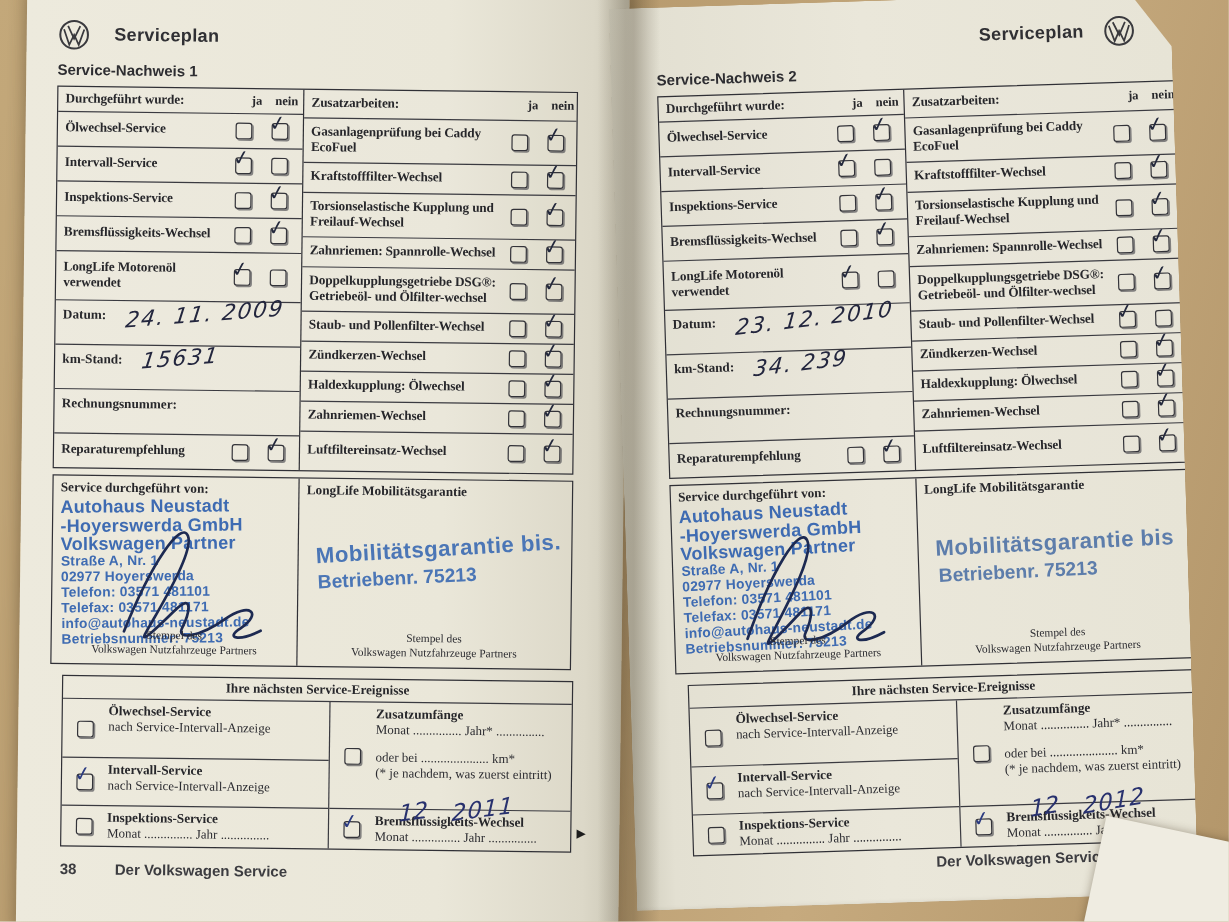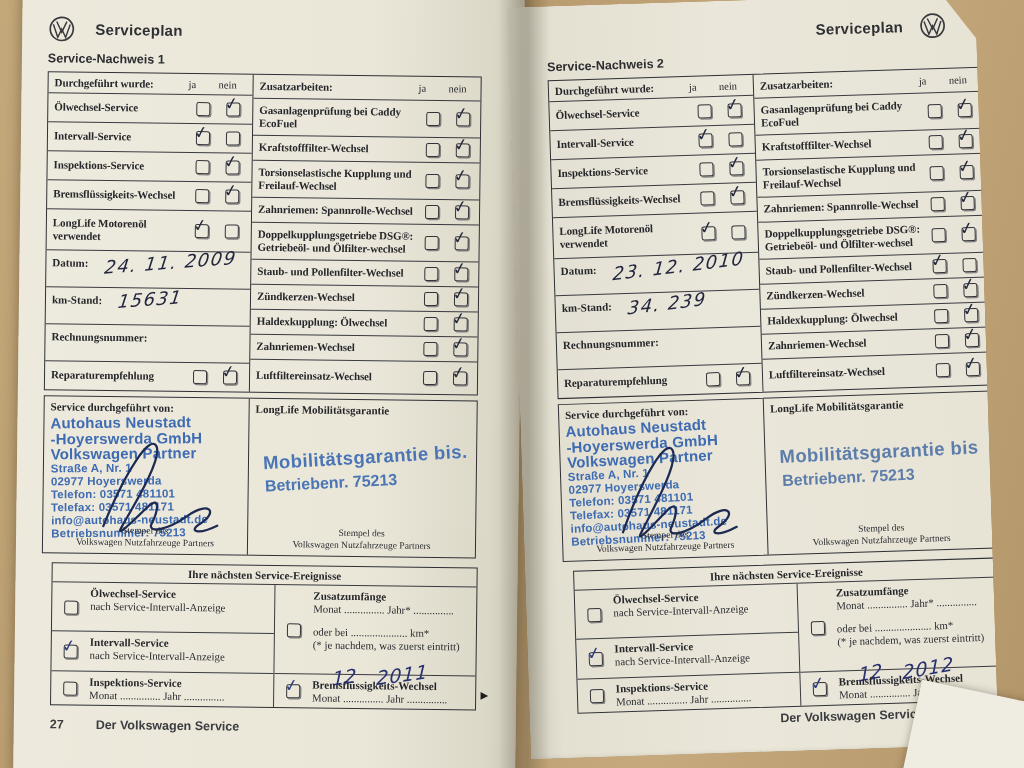--- a/index.html
+++ b/index.html
@@ -33,21 +33,21 @@
   
   .mtable{display:flex;width:432px;border:1.4px solid #303036;background:rgba(255,255,255,.03);}
   .mcol{display:flex;flex-direction:column;}
   .mleft{width:204px;border-right:1.4px solid #303036;}
   .mright{flex:1;}
   .mrow{display:flex;align-items:center;border-top:1.1px solid #3a3a40;padding:7px 4px 7px 6px;}
   .mright .mrow{padding:5px 2px 5px 6px;}
   .mhead{border-top:none;padding:4px 4px 3px 6px;}
   .mcol .mrow:last-child{flex:1;}
   .lbl{flex:1;font-size:11px;font-weight:700;color:#27272b;line-height:1.18;padding-right:2px;letter-spacing:-.1px;}
-  .ch{width:30px;text-align:left;font-size:10.5px;font-weight:400;color:#27272b;}
+  .ch{width:30px;text-align:right;font-size:10.5px;font-weight:700;color:#27272b;}
   .cc{width:30px;display:flex;justify-content:center;align-items:center;}
   .cb{width:12px;height:12px;border:1.7px solid #333339;border-radius:2.5px;position:relative;
     box-shadow:1.2px 1.2px 0 rgba(45,45,55,.55);background:transparent;}
   .cb.checked::after{content:"✓";position:absolute;left:-3px;top:-10px;font:700 17px "DejaVu Sans",sans-serif;
     color:#23283c;transform:rotate(-10deg);}
   .cb.pen.checked::after{color:#2a3a80;}
   .frow{padding:6px 4px 6px 6px;min-height:24px;align-items:flex-start;}
   .flbl{font-size:11px;font-weight:700;color:#27272b;}
   .hand{font-family:"DejaVu Sans",sans-serif;font-style:italic;color:#23263e;display:inline-block;}
   .hv{font-size:18px;margin-left:16px;margin-top:-6px;letter-spacing:1.5px;transform:rotate(-5deg) skewX(-12deg);}
@@ -369,21 +369,21 @@
             </span>
           <span class="hand hm">12</span>
           <span class="hand hy">2011</span>
         </div>
       </div>
     </div>
     <span class="narrow">▶</span>
   </div>
 
   <div class="pfoot">
-    <span>27</span>
+    <span>38</span>
     <span>Der Volkswagen Service</span>
   </div>
 </div>
 
 <div class="page" id="page-right">
   <div class="phead">
     <span class="brand">Serviceplan</span>
     <span class="vwlogo">
       <svg viewBox="0 0 48 48">
           <circle cx="24" cy="24" r="20.5" fill="none" stroke="#3a3a3e" stroke-width="3"></circle>

